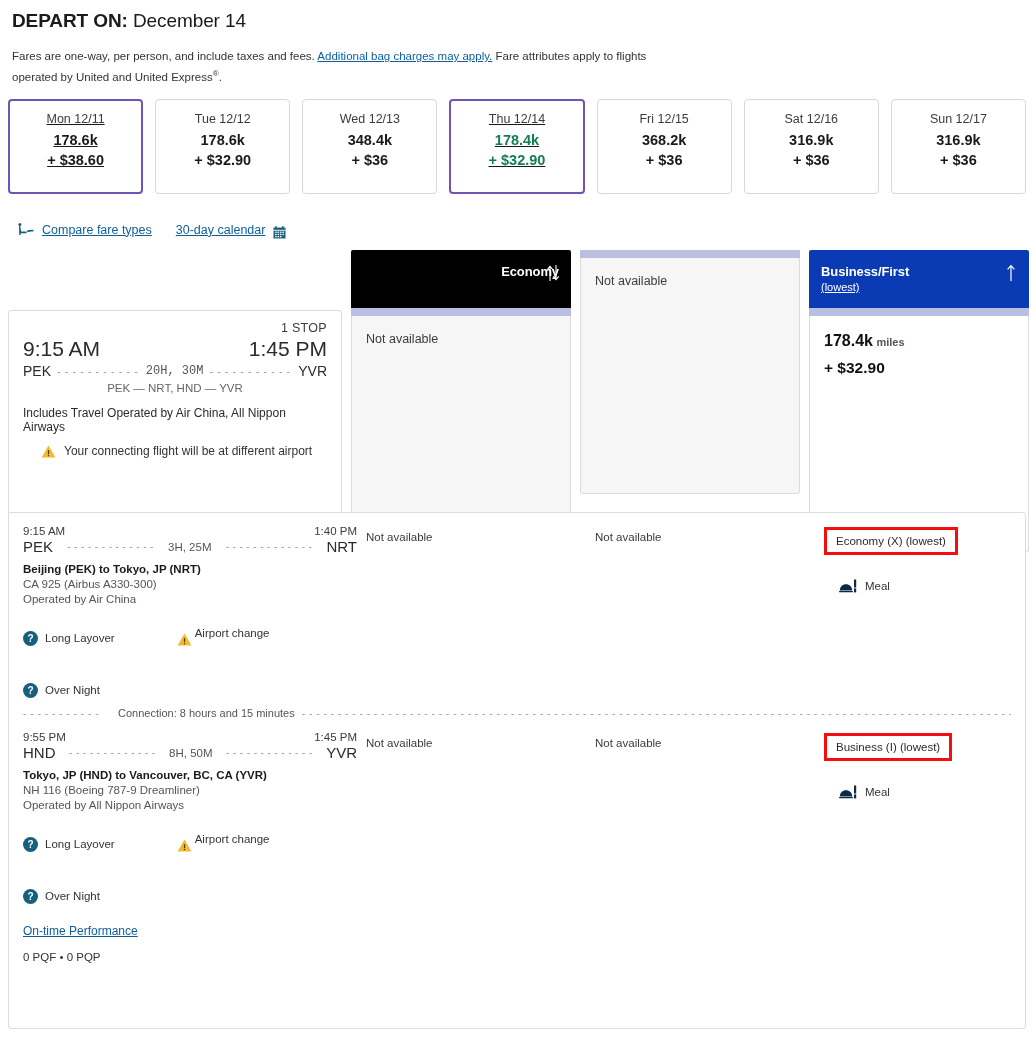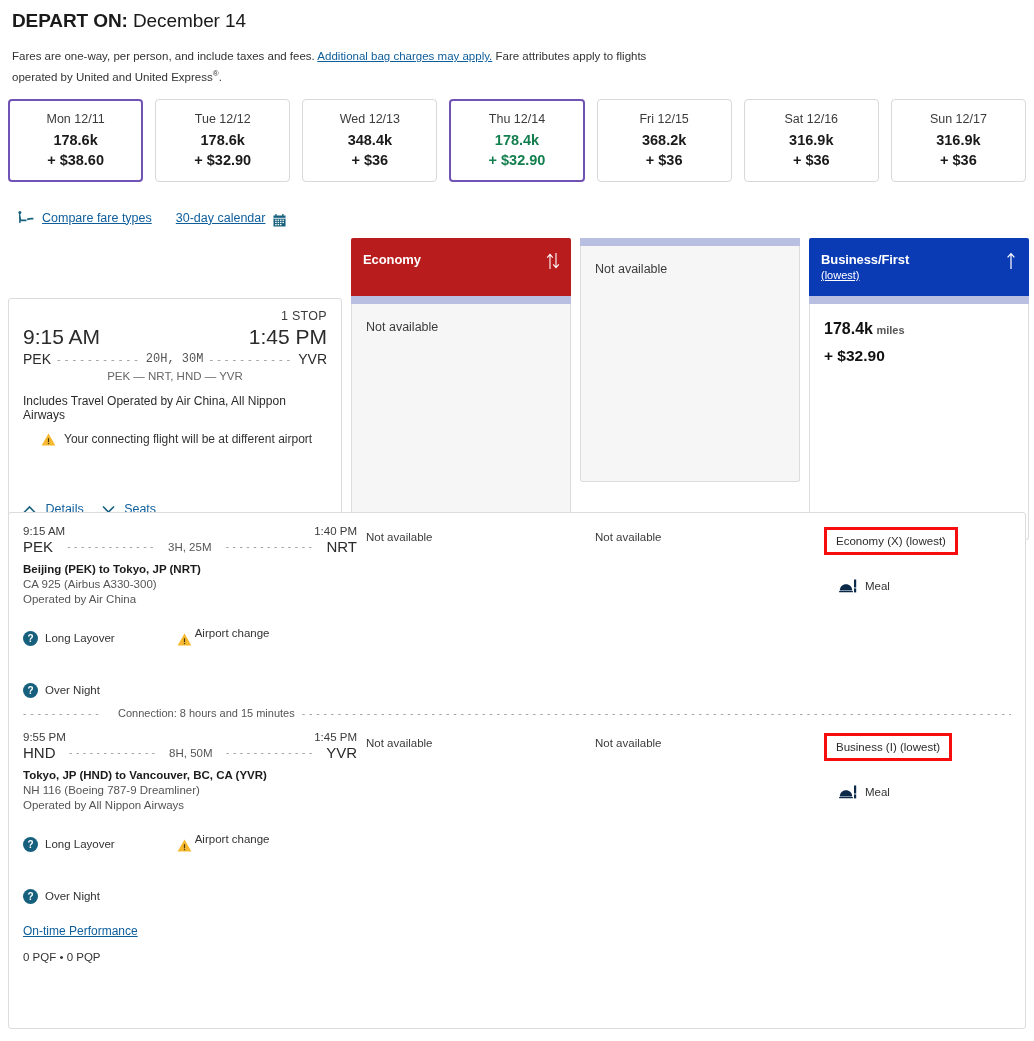--- a/index.html
+++ b/index.html
@@ -35,21 +35,21 @@
     padding: 0 8px; margin-top: 13px;
   }
   .date-card {
     flex: 1 1 0;
     border: 1px solid #d8d8d8; border-radius: 4px;
     background: #fff;
     text-align: center;
     padding: 12px 4px 13px 4px;
     cursor: pointer;
   }
-  .date-card.sel { border: 2px solid #7053b5; padding: 11px 3px 12px 3px; }
+  .date-card.sel { border: 2px solid #7053b5; padding: 11px 3px 24px 3px; text-decoration: underline; }
   .date-card .dow { font-size: 12.5px; color: #3b3b3b; margin-bottom: 6px; }
   .date-card .miles { font-size: 14.5px; font-weight: 700; color: #1a1a1a; margin-bottom: 4px; }
   .date-card .cash  { font-size: 14.5px; font-weight: 700; color: #1a1a1a; }
   .date-card.green .miles, .date-card.green .cash { color: #137e4e; }
 
   
   .link-row {
     display: flex; align-items: center; gap: 8px;
     padding: 0 18px; margin-top: 26px; height: 20px;
   }
@@ -68,21 +68,21 @@
   .col-left { width: 334px; flex: 0 0 334px; }
   .col-fare { flex: 0 0 220px; margin-left: 9px; }
 
   
   .cabin-head {
     height: 58px; position: relative;
     padding: 14px 12px 0 12px;
     color: #fff;
     border-radius: 2px 2px 0 0;
   }
-  .cabin-head.navy { background: #b91c1c; }
+  .cabin-head.navy { background: #000000; text-align: right; }
   .cabin-head.blue { background: #0a3bb5; }
   .cabin-head .title { font-size: 13px; font-weight: 700; letter-spacing: -0.1px; }
   .cabin-head .lowest {
     font-size: 11px; text-decoration: underline; color: #fff;
     display: block; margin-top: 2px;
   }
   .sort-ico {
     position: absolute; right: 11px; top: 14px;
     width: 14px; height: 18px;
   }

